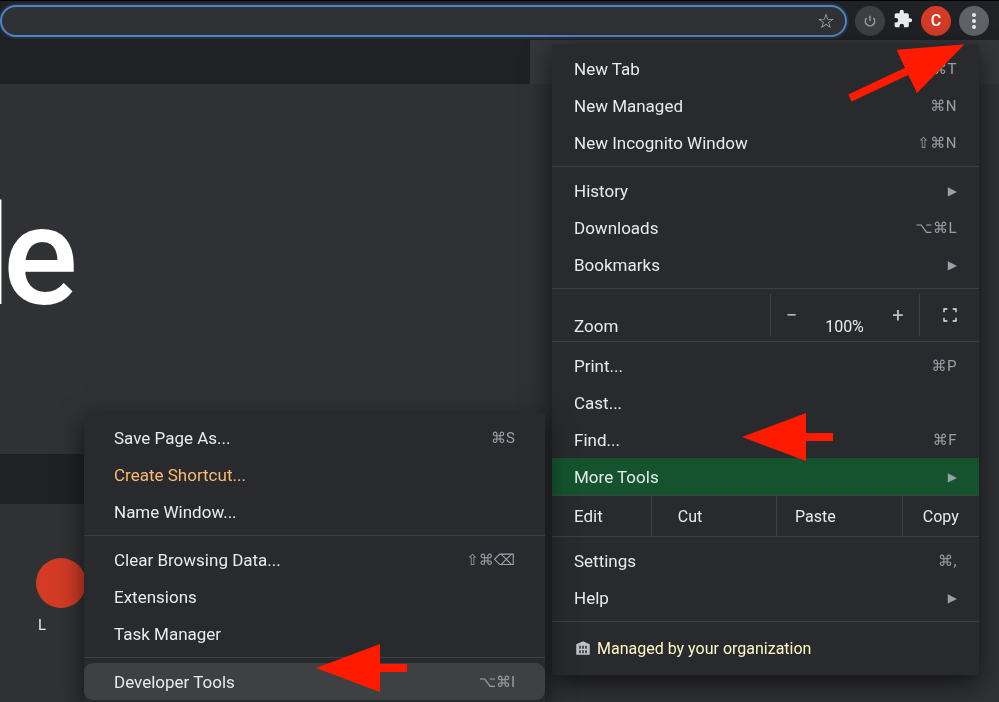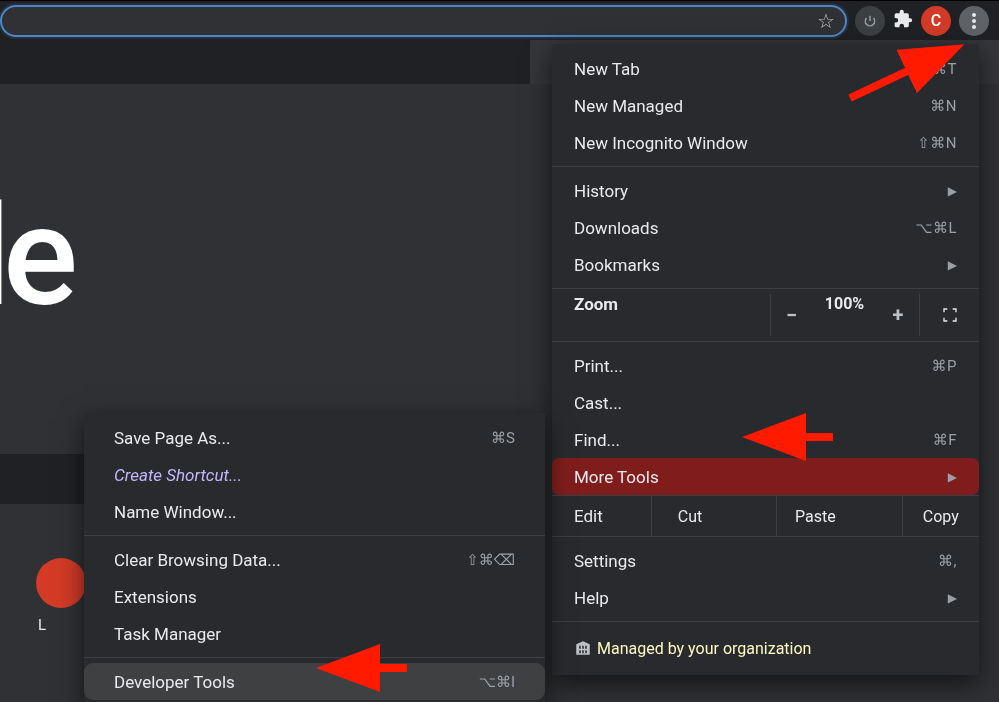--- a/index.html
+++ b/index.html
@@ -131,44 +131,42 @@
 }
 .menu-row {
   display:flex;
   align-items:center;
   height:37px;
   padding:0 22px;
   font-size:17px;
   color:#e8eaed;
 }
 .menu-row.highlight {
-  background:#7f1d1d;
-  border-radius:7px;
+  background:#14532d;
 }
 .menu-row .shortcut {
   margin-left:auto;
   color:#9aa0a6;
   font-size:15px;
   letter-spacing:0.5px;
 }
 .menu-row .chev {
   margin-left:auto;
   color:#9aa0a6;
   font-size:12px;
 }
 .hr {
   height:1px;
   background:#3c4043;
   margin:5px 0;
 }
 .zoom-row {
   display:flex;
-  align-items:flex-start;
+  align-items:flex-end;
   height:42px;
-  font-weight:bold;
 }
 .zoom-row .zlabel { padding-left:22px; font-size:17px; flex:1;}
 .zoom-row .zbtn {
   width:42px;
   display:flex;align-items:center;justify-content:center;
   color:#bdc1c6;
   font-size:20px;
   border-left:1px solid #3c4043;
   height:100%;
 }
@@ -209,21 +207,21 @@
   padding:6px 0;
 }
 .subrow {
   display:flex;
   align-items:center;
   height:37px;
   padding:0 30px;
   font-size:17px;
   color:#e8eaed;
 }
-.subrow.disabled { color:#c4b5fd;font-style:italic; }
+.subrow.disabled { color:#fdba74; }
 .subrow.highlight { background:#3f4042;border-radius:9px; }
 .subrow .shortcut { margin-left:auto;color:#9aa0a6;font-size:15px;}
 
 
 .arrow {
   position:absolute;
   pointer-events:none;
 }
 svg.arrow-svg { overflow:visible; }
 

